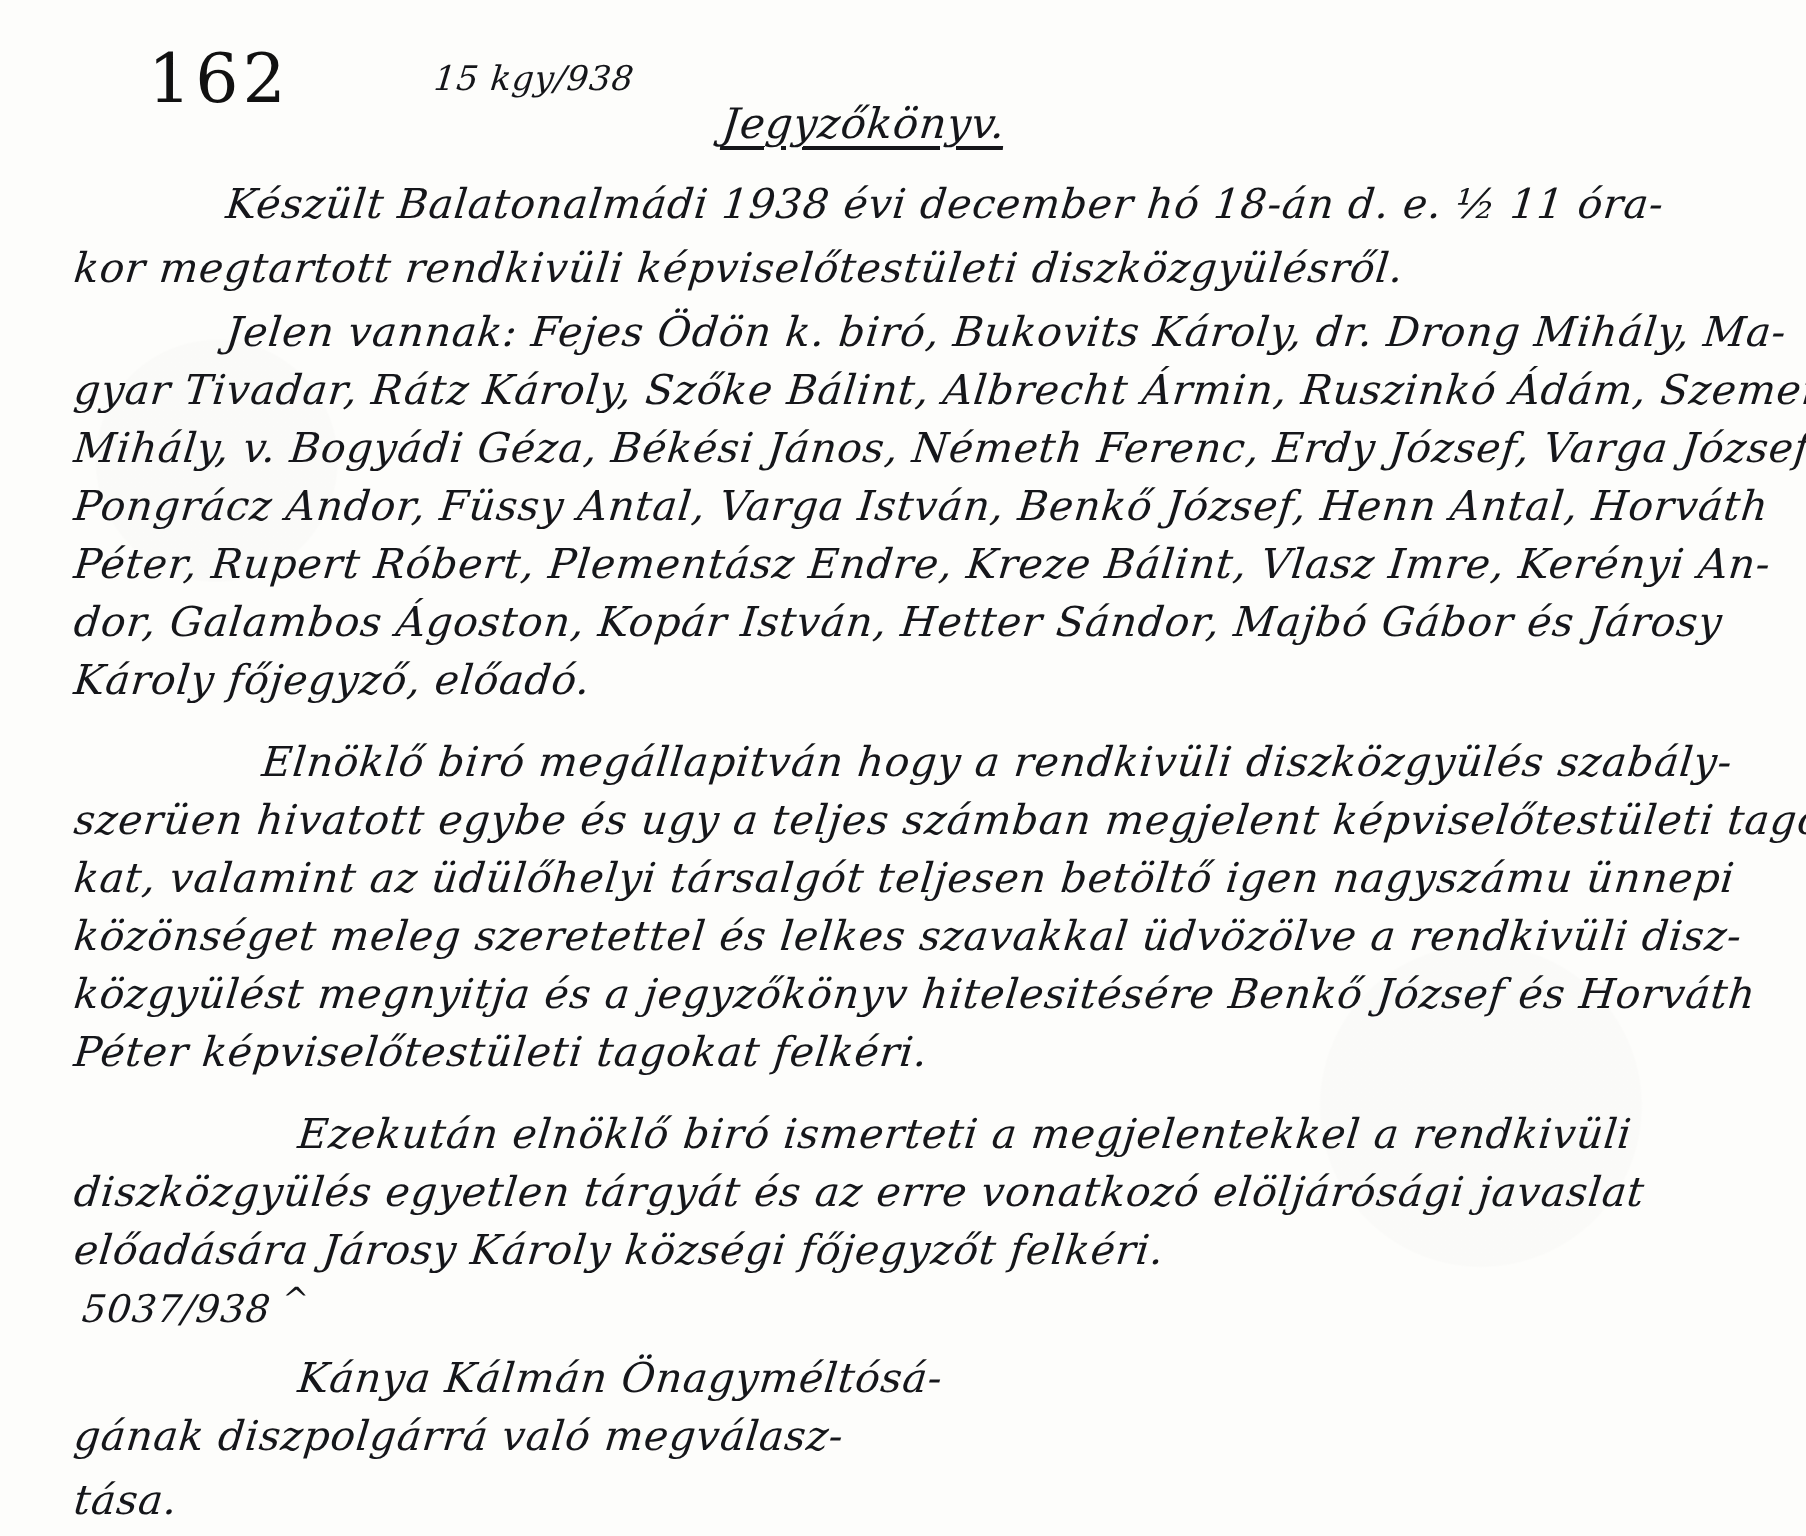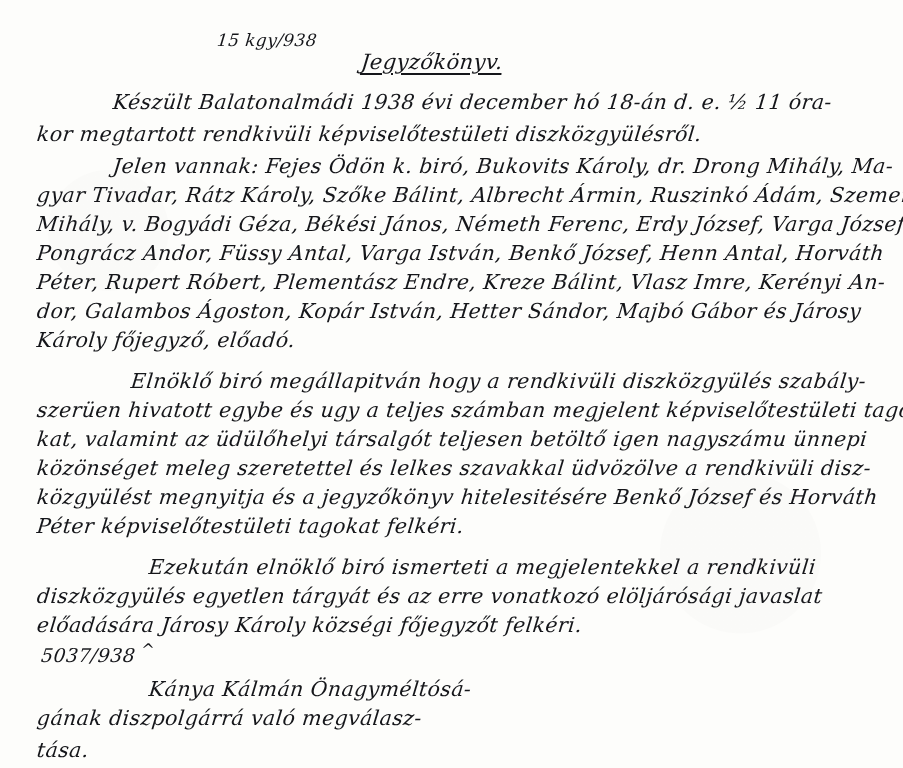--- a/index.html
+++ b/index.html
@@ -93,20 +93,21 @@
   .caret {
     left: 140px; top: 640px;
     font-size: 16px;
   }
 </style>
 </head>
 <body>
 
 <div class="page">
 
+  <div class="abs hw folio">162</div>
   <div class="abs hw refnum-top">15 kgy/938</div>
   <div class="abs hw title">Jegyzőkönyv.</div>
 
   <div class="abs hw line indent1 l01">Készült Balatonalmádi 1938 évi   december hó 18-án d. e. ½ 11 óra-</div>
   <div class="abs hw line l02">kor megtartott rendkivüli képviselőtestületi diszközgyülésről.</div>
 
   <div class="abs hw line indent1 l03">Jelen vannak: Fejes Ödön k. biró, Bukovits Károly, dr. Drong Mihály, Ma-</div>
   <div class="abs hw line l04">gyar Tivadar, Rátz Károly, Szőke Bálint, Albrecht Ármin, Ruszinkó Ádám, Szemere</div>
   <div class="abs hw line l05">Mihály, v. Bogyádi Géza, Békési János, Németh Ferenc, Erdy József, Varga József,</div>
   <div class="abs hw line l06">Pongrácz Andor, Füssy Antal, Varga István, Benkő József, Henn Antal, Horváth</div>

